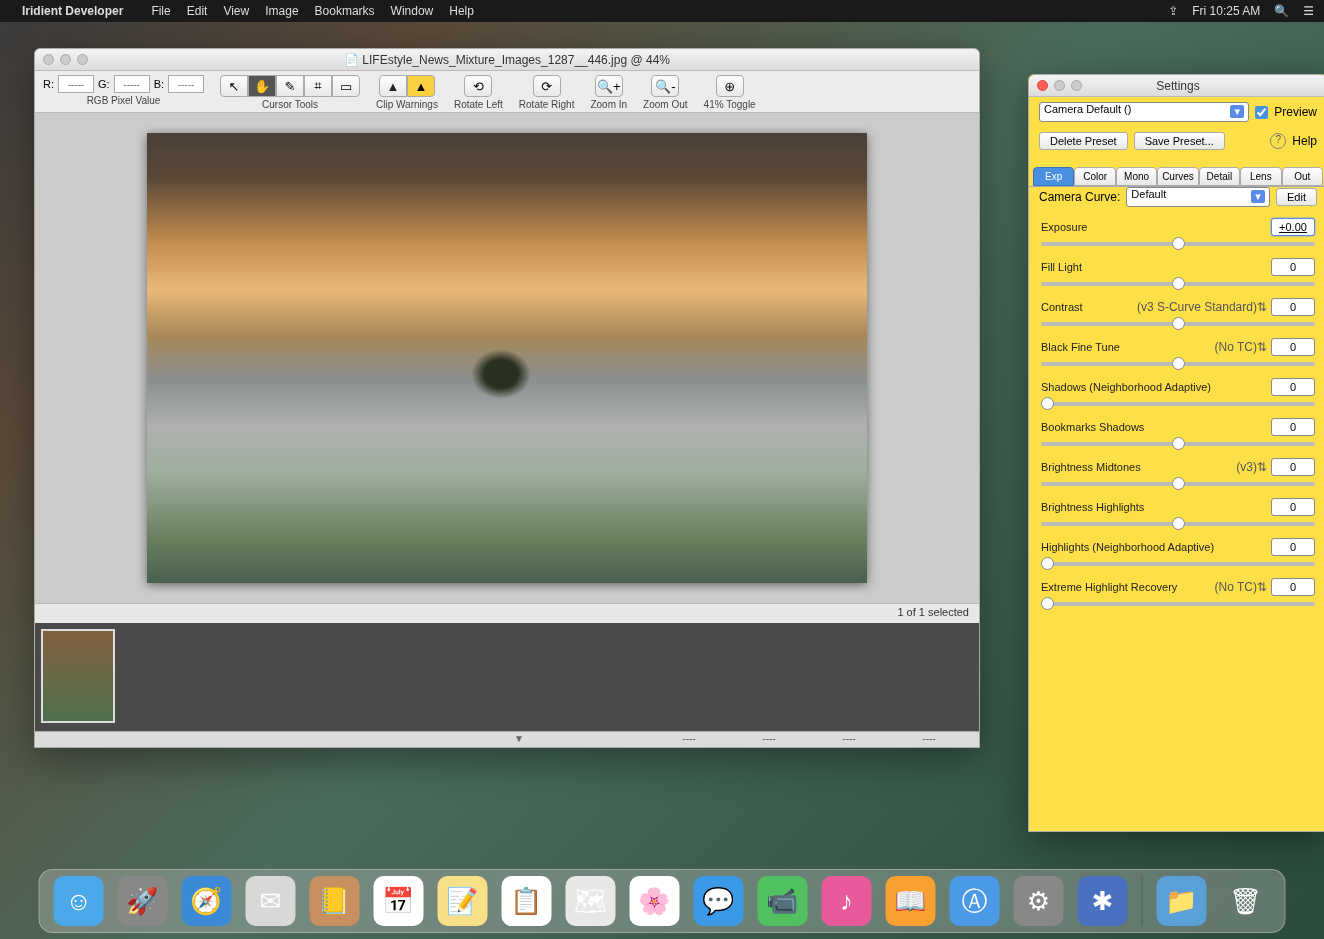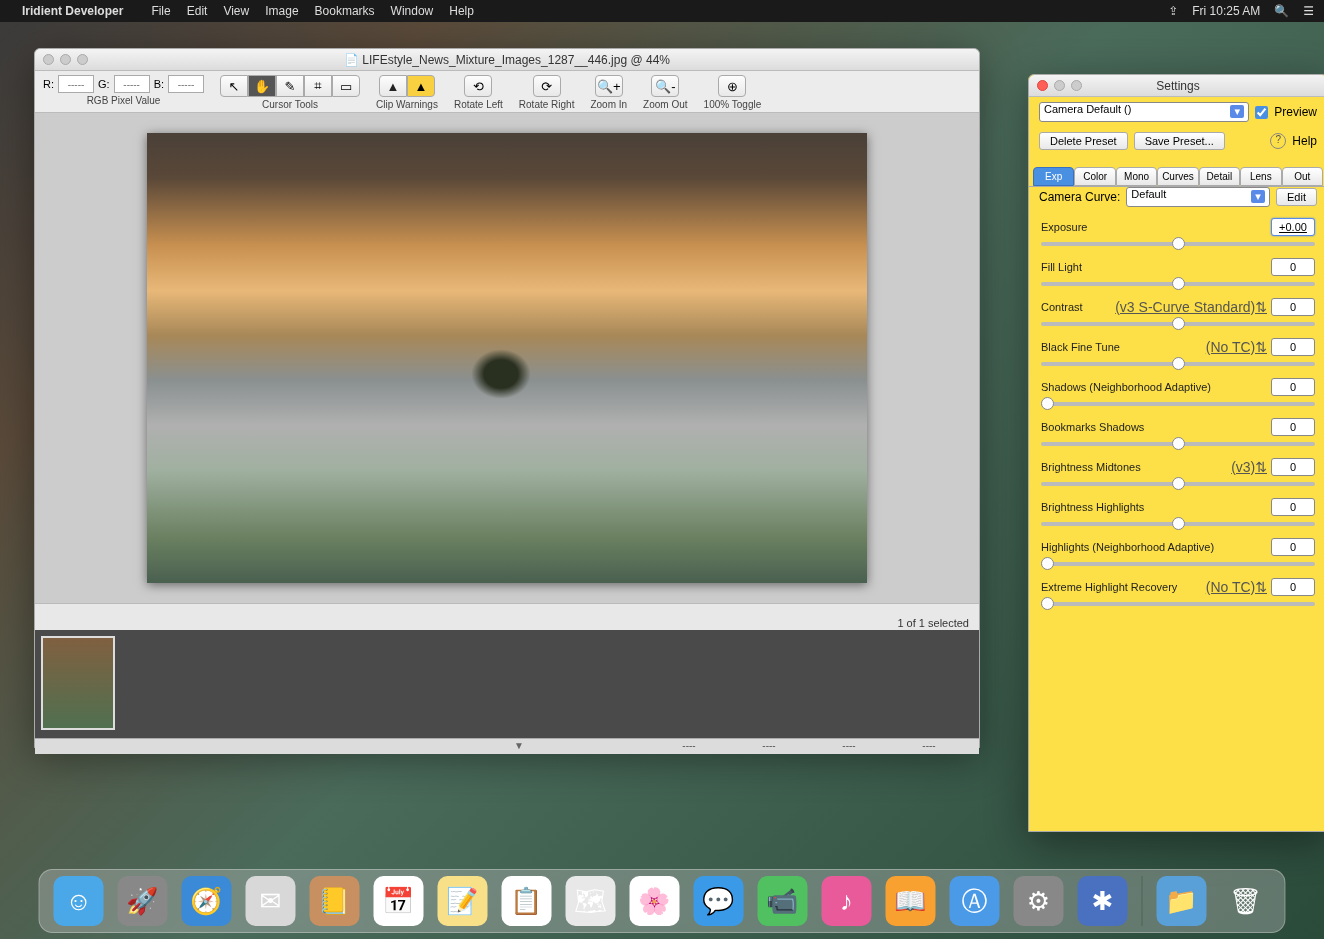--- a/index.html
+++ b/index.html
@@ -93,21 +93,21 @@
   box-shadow: 0 2px 10px rgba(0,0,0,0.5);
 }
 .photo::after {
   content:"";
   position:absolute; left:45%; top:48%; width:60px; height:50px;
   background: radial-gradient(ellipse, #2a3020 40%, transparent 70%);
 }
 
 .statusbar {
   background: #e8e8e8; border-top:1px solid #bbb;
-  height: 20px; text-align: right; padding: 13px 10px; font-size: 11px; color:#333;
+  height: 20px; text-align: right; padding: 2px 10px; font-size: 11px; color:#333;
 }
 .filmstrip {
   background: #4a4a4a; height: 108px; display:flex; padding:6px; gap:6px;
 }
 .thumb { width:74px; height:94px; border:2px solid #ddd; background: linear-gradient(#806040,#507050); }
 .footer { background: #dcdcdc; height:16px; border-top:1px solid #aaa; display:flex; justify-content:flex-end; gap:40px; padding:1px 30px; font-size:10px; color:#555;}
 .footer span { width:40px; text-align:center; }
 .collapse { position:absolute; left:50%; margin-left:-8px; color:#666; font-size:10px;}
 
 
@@ -116,21 +116,21 @@
 .sselect::after { content:"▾"; position:absolute; right:4px; top:2px; color:#225; background:#5a8ae8; width:14px; text-align:center; color:#fff; border-radius:2px; }
 .sbtn { padding: 2px 10px; background: linear-gradient(#fff,#e8e8e8); border:1px solid #aaa; border-radius:3px; font-size:11px; }
 .tabs { display:flex; border-bottom:1px solid #aaa; padding: 0 4px; margin-top: 12px; }
 .tab { flex:1; font-size:10px; text-align:center; padding:3px 0; background: linear-gradient(#fff,#e8e8e8); border:1px solid #aaa; border-radius:4px 4px 0 0; }
 .tab.active { background:#4a90e2; color:#fff; border-color:#3a70c2; }
 
 .slider-block { padding: 2px 12px 6px 12px; font-size:11px; color:#222;}
 .slider-head { display:flex; justify-content:space-between; align-items:center; margin-top:4px;}
 .sinput { width:44px; height:18px; border:1px solid #888; background:#fff; text-align:center; font-size:11px; border-radius:3px;}
 .sinput.hl { border-color:#5a8ae8; box-shadow:0 0 2px #5a8ae8;text-decoration:underline; }
-.stype { font-size:14px; color:#555;text-decoration:underline; }
+.stype { font-size:12px; color:#555; }
 .strack { height:4px; background:#bbb; border-radius:2px; margin-top:6px; position:relative; }
 .sknob { position:absolute; top:-5px; width:13px; height:13px; background:#fff; border:1px solid #888; border-radius:50%; }
 .sknob.mid { left:50%; margin-left:-6px; }
 .sknob.left { left:0; }
 
 .chk { width:13px; height:13px; accent-color:#4a90e2; }
 
 .dock {
   position:absolute; bottom:6px; left:50%; transform:translateX(-50%);
   background: rgba(200,200,200,0.35); border-radius:14px;
@@ -214,21 +214,21 @@
     <div class="tgroup">
       <div class="tbtn single">🔍+</div>
       <div class="tlabel">Zoom In</div>
     </div>
     <div class="tgroup">
       <div class="tbtn single">🔍-</div>
       <div class="tlabel">Zoom Out</div>
     </div>
     <div class="tgroup">
       <div class="tbtn single">⊕</div>
-      <div class="tlabel">100% Toggle</div>
+      <div class="tlabel">41% Toggle</div>
     </div>
   </div>
 
   <div class="canvas">
     <div class="photo"></div>
   </div>
 
   <div class="statusbar">
     <span>1 of 1 selected</span>
   </div>

